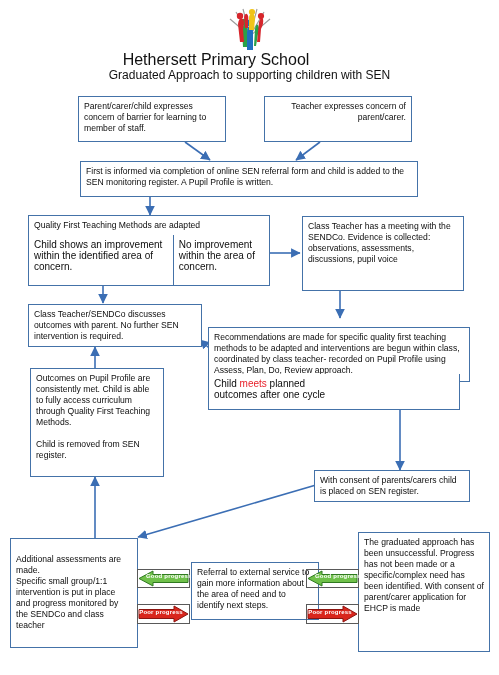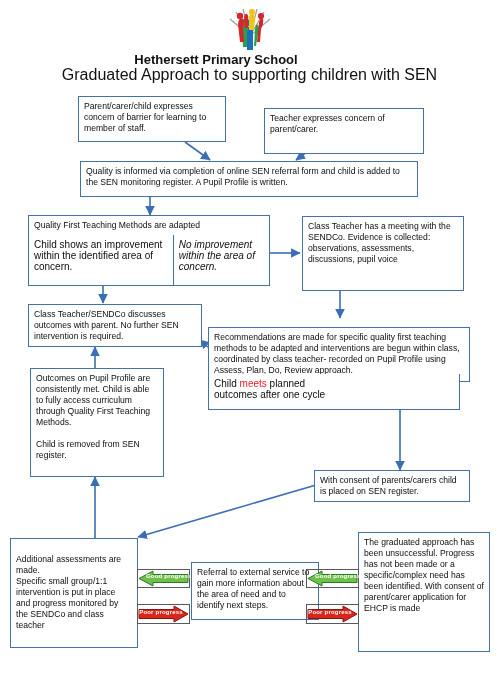--- a/index.html
+++ b/index.html
@@ -10,25 +10,25 @@
   }
   #canvas{position:absolute;left:0;top:0;width:499px;height:675px;}
 
   
   .logo{position:absolute;left:222px;top:6px;width:56px;height:44px;}
   .logo svg{display:block;}
 
   
   .title{
     position:absolute;left:0;top:53px;width:432px;text-align:center;
-    font-size:13px;line-height:14px;color:#111;font-weight:bold;
+    font-size:16px;line-height:14px;color:#111;
   }
   .subtitle{
     position:absolute;left:0;top:68px;width:499px;text-align:center;
-    font-size:16px;line-height:14px;color:#111;
+    font-size:12px;line-height:14px;color:#111;
   }
 
   
   .box{
     position:absolute;box-sizing:border-box;
     border:1px solid #4472a8;background:#ffffff;
     font-size:8.6px;line-height:11px;color:#0d0d0d;
     padding:4px 5px;
   }
   .b{font-weight:normal;}
@@ -116,37 +116,37 @@
       <path d="M95,543 L95,477"></path>
 
       <path d="M95,368 L95,347"></path>
     </g>
   </svg>
 
   <div class="box" style="left:78px;top:96px;width:148px;height:46px;">
     <span class="b">Parent/carer/child</span><span> expresses concern of barrier for learning to member of staff.</span>
   </div>
 
-  <div class="box" style="left:264px;top:108px;width:160px;height:46px;">
+  <div class="box" style="left:264px;top:96px;width:148px;height:46px;text-align:right;">
     <span class="b">Teacher</span><span> expresses concern of parent/carer.</span>
   </div>
 
   <div class="box" style="left:80px;top:161px;width:338px;height:36px;">
-    <span class="b">Quality</span><span> is informed via </span><span class="b">completion of online SEN referral form</span><span> and child is added to the SEN monitoring register. A Pupil Profile is written.</span>
+    <span class="b">First</span><span> is informed via </span><span class="b">completion of online SEN referral form</span><span> and child is added to the SEN monitoring register. A Pupil Profile is written.</span>
   </div>
 
   <div class="box" style="left:28px;top:215px;width:242px;height:36px;padding-top:4px;">
     <span>Quality First Teaching Methods are adapted</span>
   </div>
 
   <div class="split" style="left:28px;top:235px;width:242px;height:51px;border-top:none;">
     <div class="cell" style="width:145px;">
       <span>Child shows an improvement within the identified area of concern.</span>
     </div>
-    <div class="cell" style="width:97px;font-style:italic;">
+    <div class="cell" style="width:97px;">
       <span>No improvement within the area of concern.</span>
     </div>
   </div>
 
   <div class="box" style="left:302px;top:216px;width:162px;height:75px;">
     <span>Class Teacher has a meeting with the SENDCo. Evidence is collected: observations, assessments, discussions, pupil voice</span>
   </div>
 
   <div class="box" style="left:28px;top:304px;width:174px;height:43px;">
     <span>Class Teacher/SENDCo discusses outcomes with parent. No further SEN intervention is required.</span>

